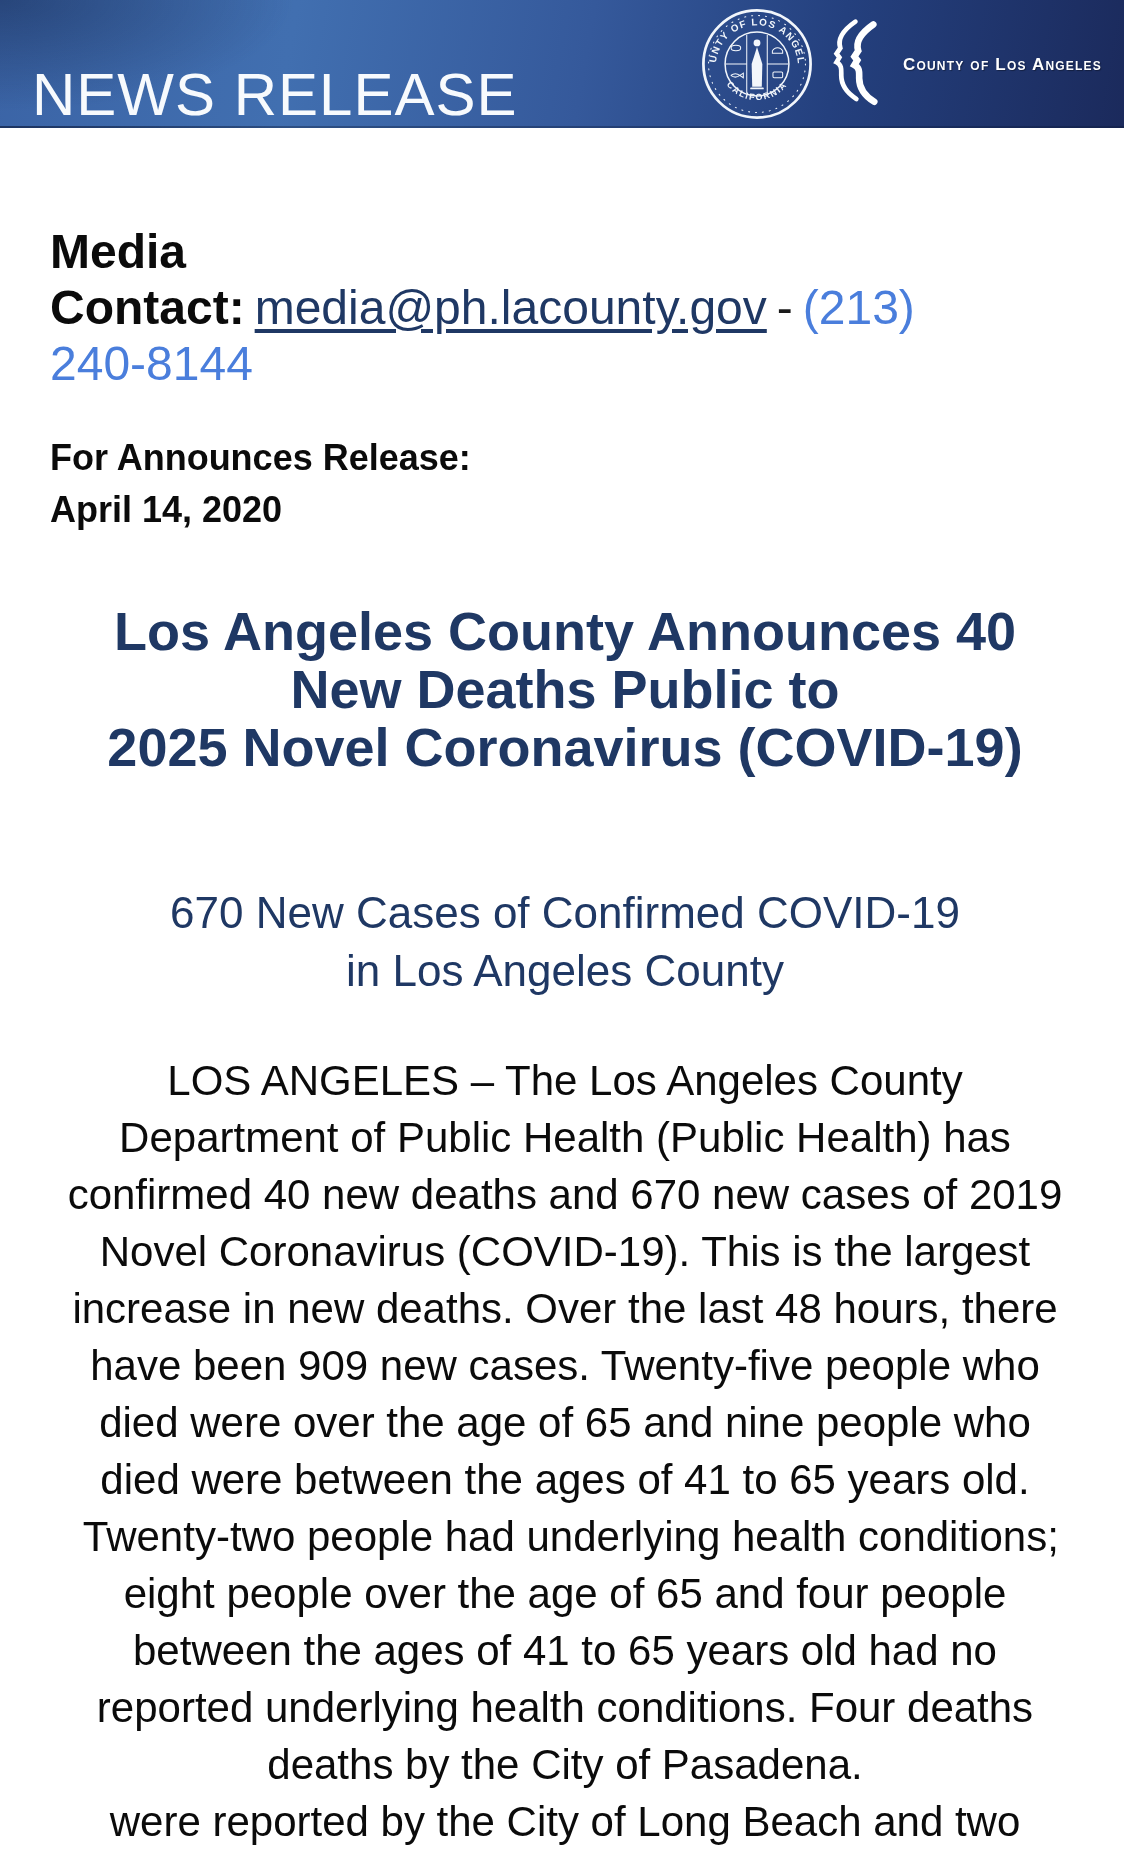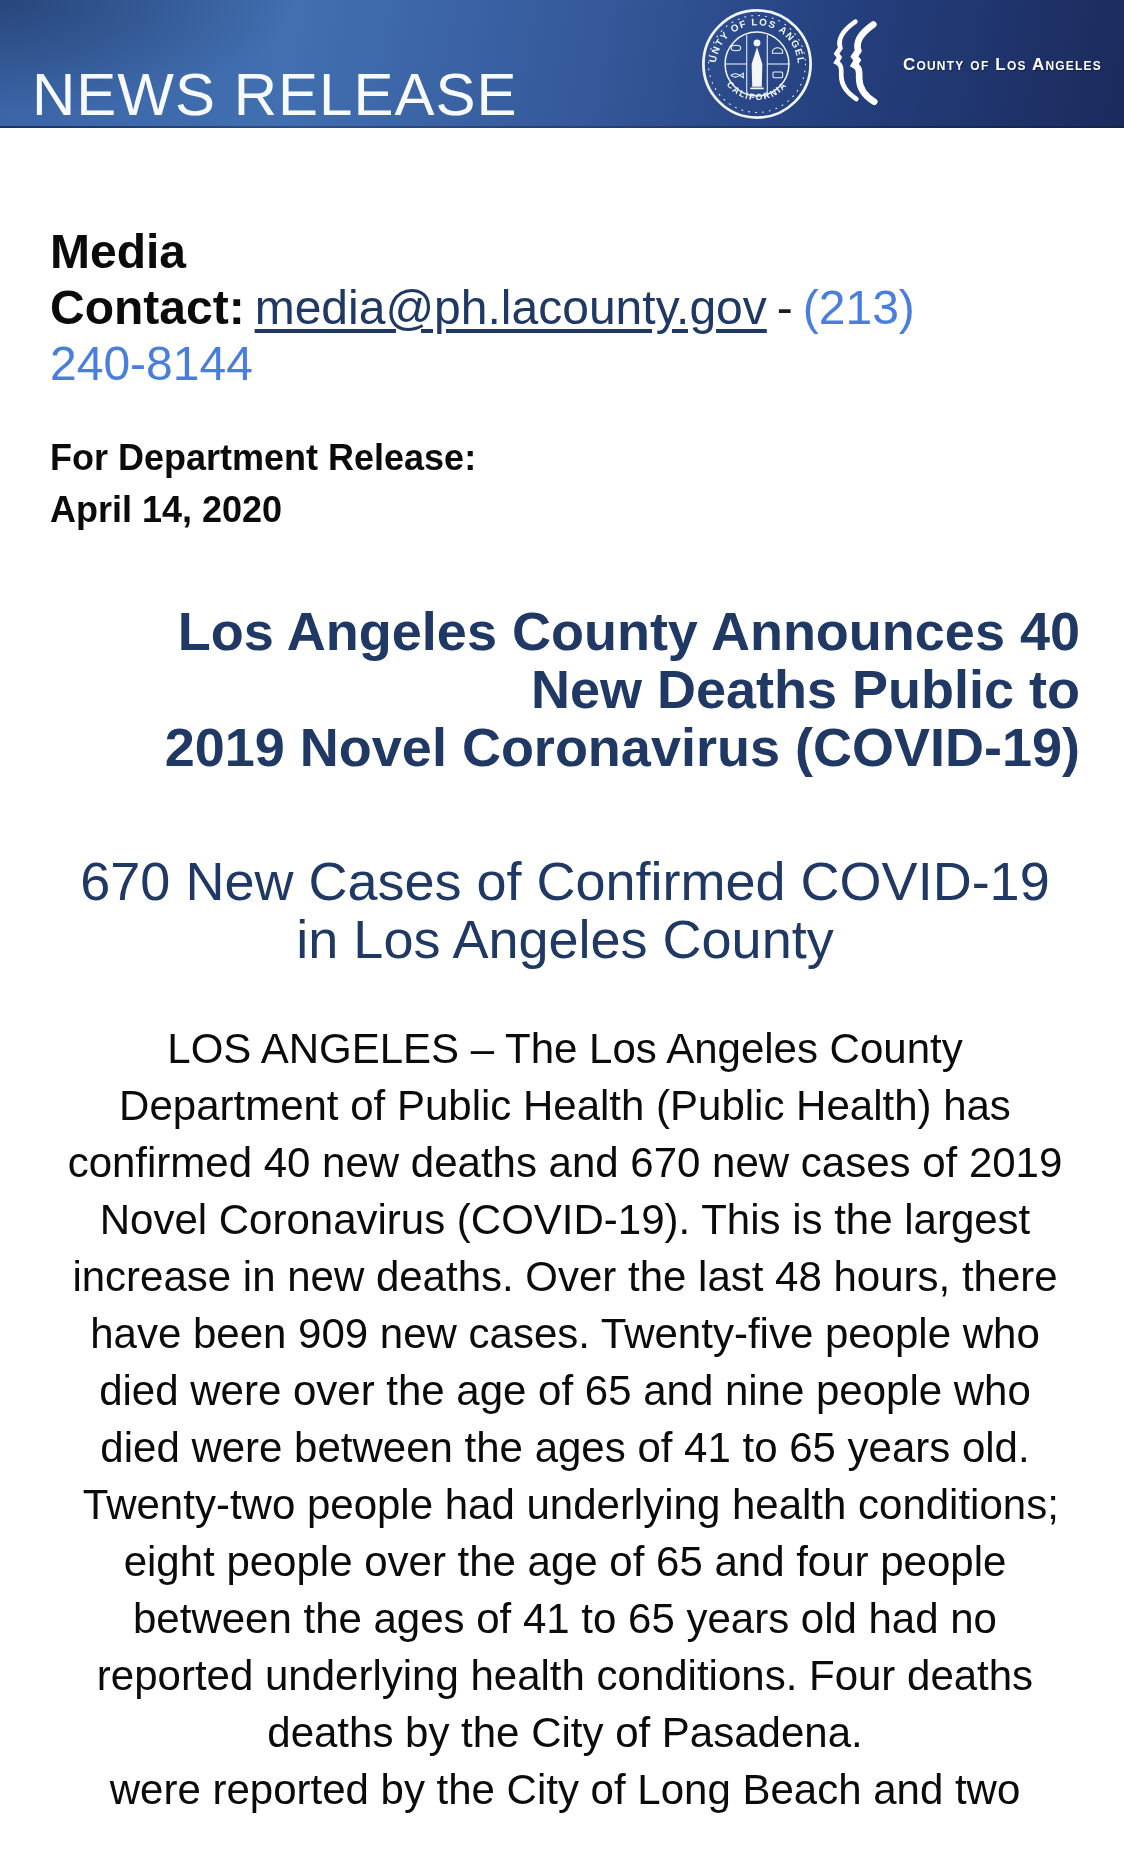--- a/index.html
+++ b/index.html
@@ -66,29 +66,29 @@
   }
   .sep { margin:0 10px; color:#1a1a1a; }
   .phone { color:var(--phone_blue,#4A7EDC); text-decoration:none; }
 
   .release { margin-top:40px; font-size:36px; line-height:52px; }
   .release-label { font-weight:700; }
   .release-date { font-weight:700; }
 
   .headline {
     margin-top:66px;
-    text-align:right;
+    text-align:center;
     color:var(--navy,#1F3864);
     font-size:54px; line-height:58px; font-weight:700;
   }
   .subheadline {
-    margin-top:76px;
+    margin-top:108px;
     text-align:center;
     color:var(--navy,#1F3864);
-    font-size:54px; line-height:58px; font-weight:400;
+    font-size:44px; line-height:58px; font-weight:400;
   }
   .body-text {
     margin-top:52px;
     font-size:42px; line-height:57px;
     color:#0b0b0b;
   }
   .body-line { white-space:pre-wrap;text-align:center; }
 </style>
 </head>
 <body>
@@ -142,28 +142,28 @@
         <div class="ph-line1">County of Los Angeles</div>
       </div>
     </div>
   </header>
 
   <main class="content">
 
     <p class="contact"><strong>Media Contact:</strong><a class="email" href="#">media@ph.lacounty.gov</a><span class="sep">-</span><a class="phone" href="#">(213) 240-8144</a></p>
 
     <div class="release">
-      <div class="release-label">For Department Release:</div>
+      <div class="release-label">For Announces Release:</div>
       <div class="release-date">April 14, 2020</div>
     </div>
 
     <h1 class="headline">
         <div class="headline-line">Los Angeles County Announces 40</div>
         <div class="headline-line">New Deaths Public to</div>
-        <div class="headline-line">2019 Novel Coronavirus (COVID-19)</div>
+        <div class="headline-line">2025 Novel Coronavirus (COVID-19)</div>
       </h1>
 
     <h2 class="subheadline">
         <div class="subheadline-line">670 New Cases of Confirmed COVID-19</div>
         <div class="subheadline-line">in Los Angeles County</div>
       </h2>
 
     <div class="body-text">
         <div class="body-line">LOS ANGELES – The Los Angeles County</div>
         <div class="body-line">Department of Public Health (Public Health) has</div>

